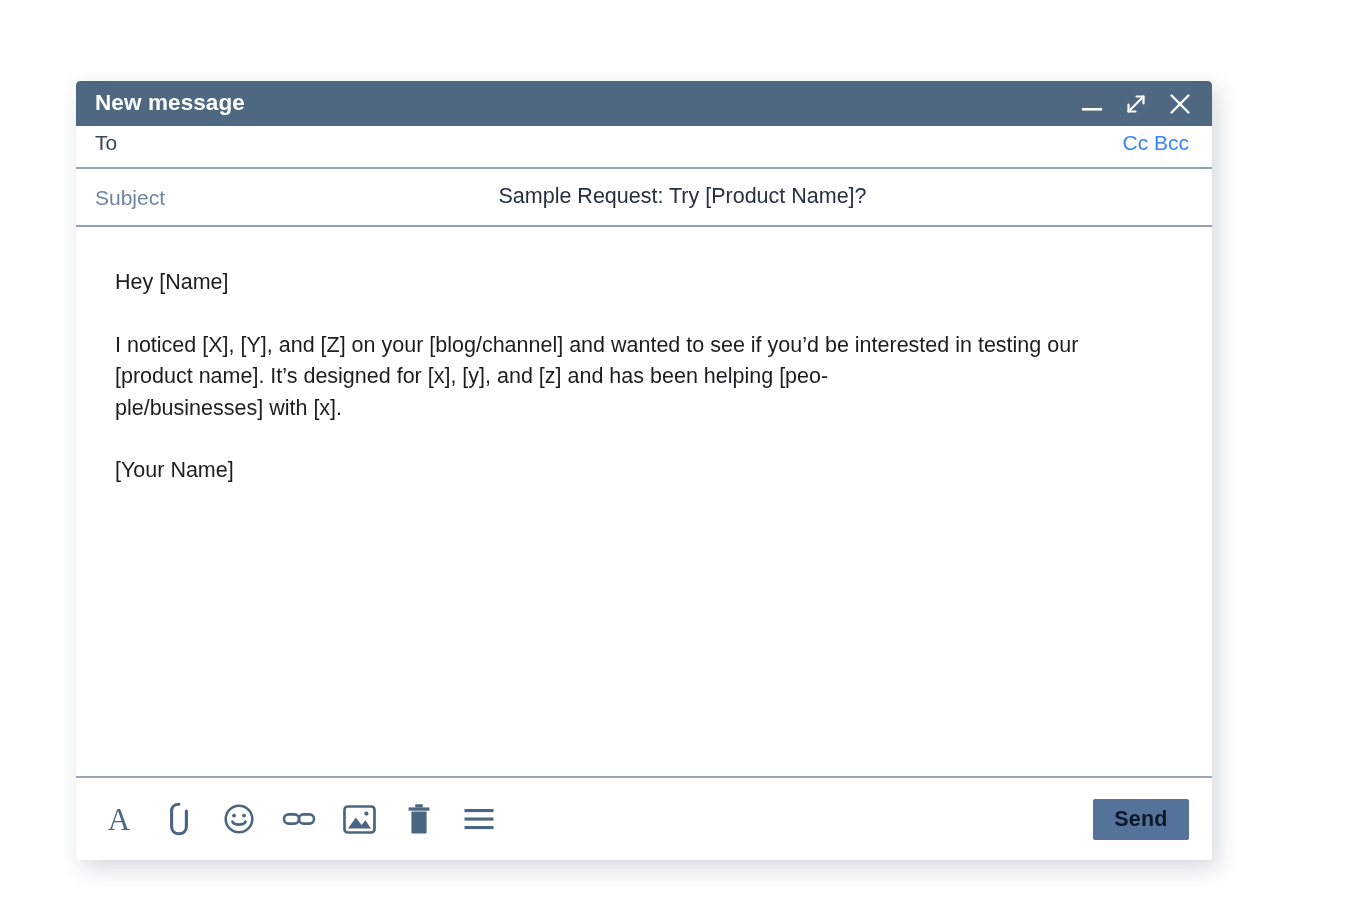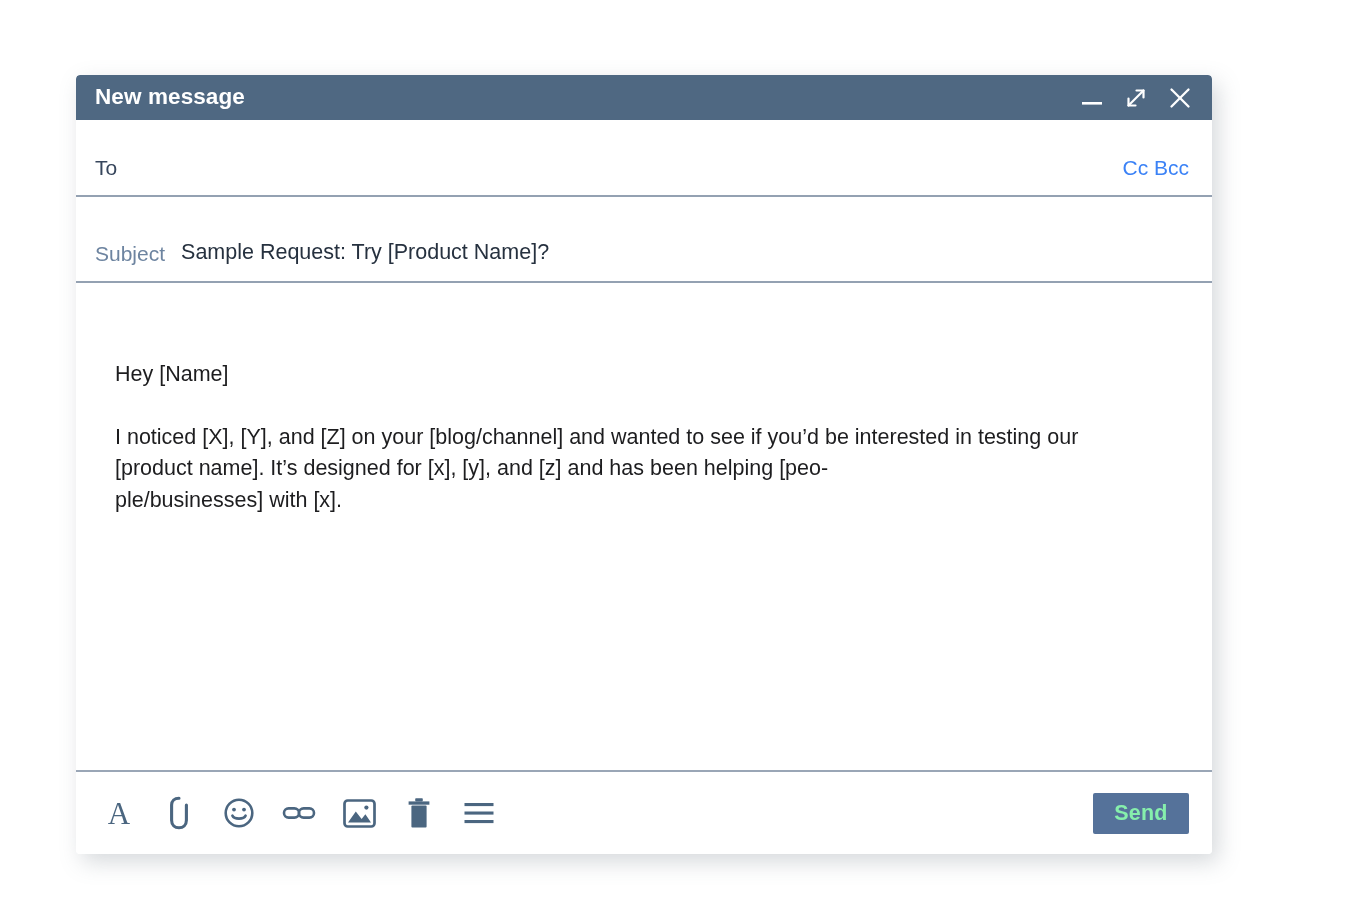--- a/index.html
+++ b/index.html
@@ -17,30 +17,29 @@
   .stage {
     position: relative;
     width: 1348px;
     height: 913px;
   }
 
   
   .compose-window {
     position: absolute;
     left: 76px;
-    top: 75px;
+    top: 81px;
     width: 1136px;
     height: 779px;
     background: #ffffff;
     border-radius: 4px;
     box-shadow: 6px 8px 22px rgba(120, 128, 138, 0.30);
     display: flex;
     flex-direction: column;
     overflow: hidden;
-    gap: 28px;
   }
 
   
   .titlebar {
     height: 45px;
     background: #4f6882;
     display: flex;
     align-items: center;
     justify-content: space-between;
     padding: 0 17px 0 19px;
@@ -75,21 +74,21 @@
   
   .field-row {
     display: flex;
     align-items: center;
     background: #ffffff;
     border-bottom: 2px solid #94a1b2;
     box-sizing: border-box;
     flex: 0 0 auto;
   }
   .row-to {
-    height: 49px;
+    height: 43px;
     padding: 0 23px 8px 19px;
     justify-content: space-between;
   }
   .row-subject {
     height: 58px;
     padding: 0 28px 0 19px;
   }
 
   .field-label-to {
     color: #37465c;
@@ -110,38 +109,39 @@
     margin-right: 16px;
     white-space: nowrap;
   }
   .field-value-subject {
     color: #26313f;
     font-size: 21.5px;
     line-height: 1;
     flex: 1;
     white-space: nowrap;
     overflow: hidden;
+    text-align: center;
   }
 
   
   .body-area {
     flex: 1 1 auto;
     padding: 40px 40px 0 39px;
     box-sizing: border-box;
     background: #ffffff;
     overflow: hidden;
   }
   .body-inner {
     width: 994px;
   }
   .body-para {
     color: #1d1d1f;
     font-size: 21.5px;
     line-height: 31.5px;
-    margin: 8px 0 31px 0;
+    margin: 0 0 31px 0;
     text-align: left;
     white-space: pre-wrap;
   }
   .body-para:last-child { margin-bottom: 0; }
   .para-wide { width: 994px; }
   .para-med  { width: 980px; }
 
   
   .toolbar {
     height: 84px;
@@ -171,21 +171,21 @@
   .tool-letter {
     color: #4b6680;
     font-size: 31px;
     line-height: 1;
     font-family: "Liberation Serif", serif;
     cursor: pointer;
   }
 
   .send-button {
     background: #55729a;
-    color: #86efac;
+    color: #0f172a;
     font-size: 21.5px;
     font-weight: bold;
     border: none;
     border-radius: 2px;
     padding: 0 20px;
     height: 41px;
     min-width: 96px;
     cursor: pointer;
     font-family: "Liberation Sans", sans-serif;
     letter-spacing: 0.2px;
@@ -239,20 +239,21 @@
     <div class="field-row row-subject">
       <span class="field-label-subject">Subject</span>
       <span class="field-value-subject">Sample Request: Try [Product Name]?</span>
     </div>
 
     <div class="body-area">
       <div class="body-inner">
         <p class="body-para">Hey [Name]</p>
         <p class="body-para para-wide">I noticed [X], [Y], and [Z] on your [blog/channel] and wanted to see if you’d be interested in testing our [product name]. It’s designed for [x], [y], and [z] and has been helping [peo-
 ple/businesses] with [x].</p>
+        <p class="body-para">[Your Name]</p>
       </div>
     </div>
 
     <div class="toolbar">
 
       <div class="toolbar-icons">
 
         <div class="tool-btn">
           <span class="tool-letter">A</span>
         </div>

